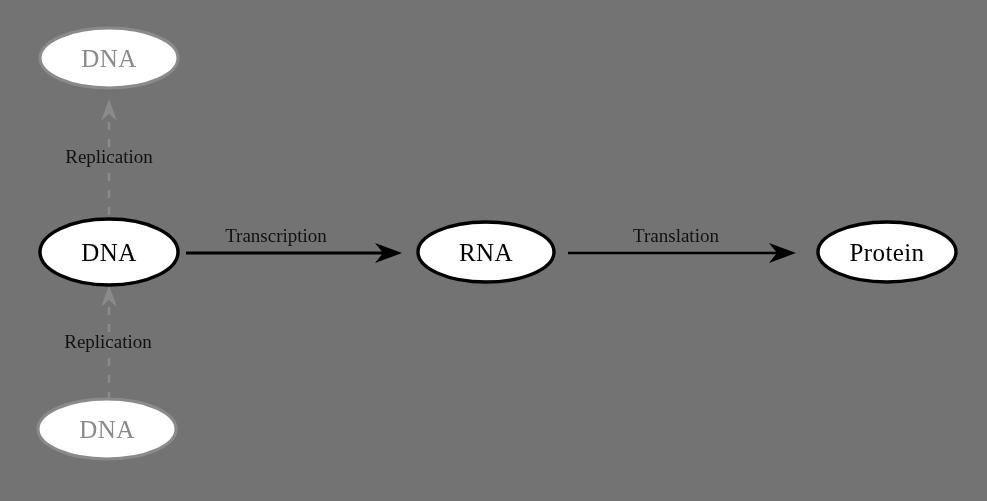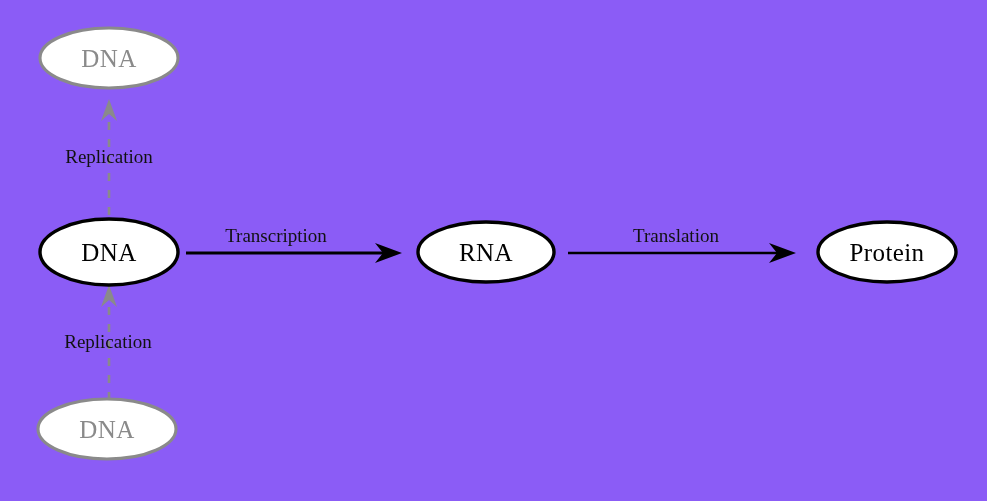--- a/index.html
+++ b/index.html
@@ -7,21 +7,21 @@
     padding: 0;
     background: #ffffff;
   }
   body {
     font-family: "Liberation Serif", "DejaVu Serif", serif;
   }
   #canvas {
     position: relative;
     width: 987px;
     height: 501px;
-    background: #8b5cf6;
+    background: #737373;
     overflow: hidden;
   }
   #diagram-svg {
     position: absolute;
     left: 0;
     top: 0;
     width: 987px;
     height: 501px;
   }
   .node-label {

